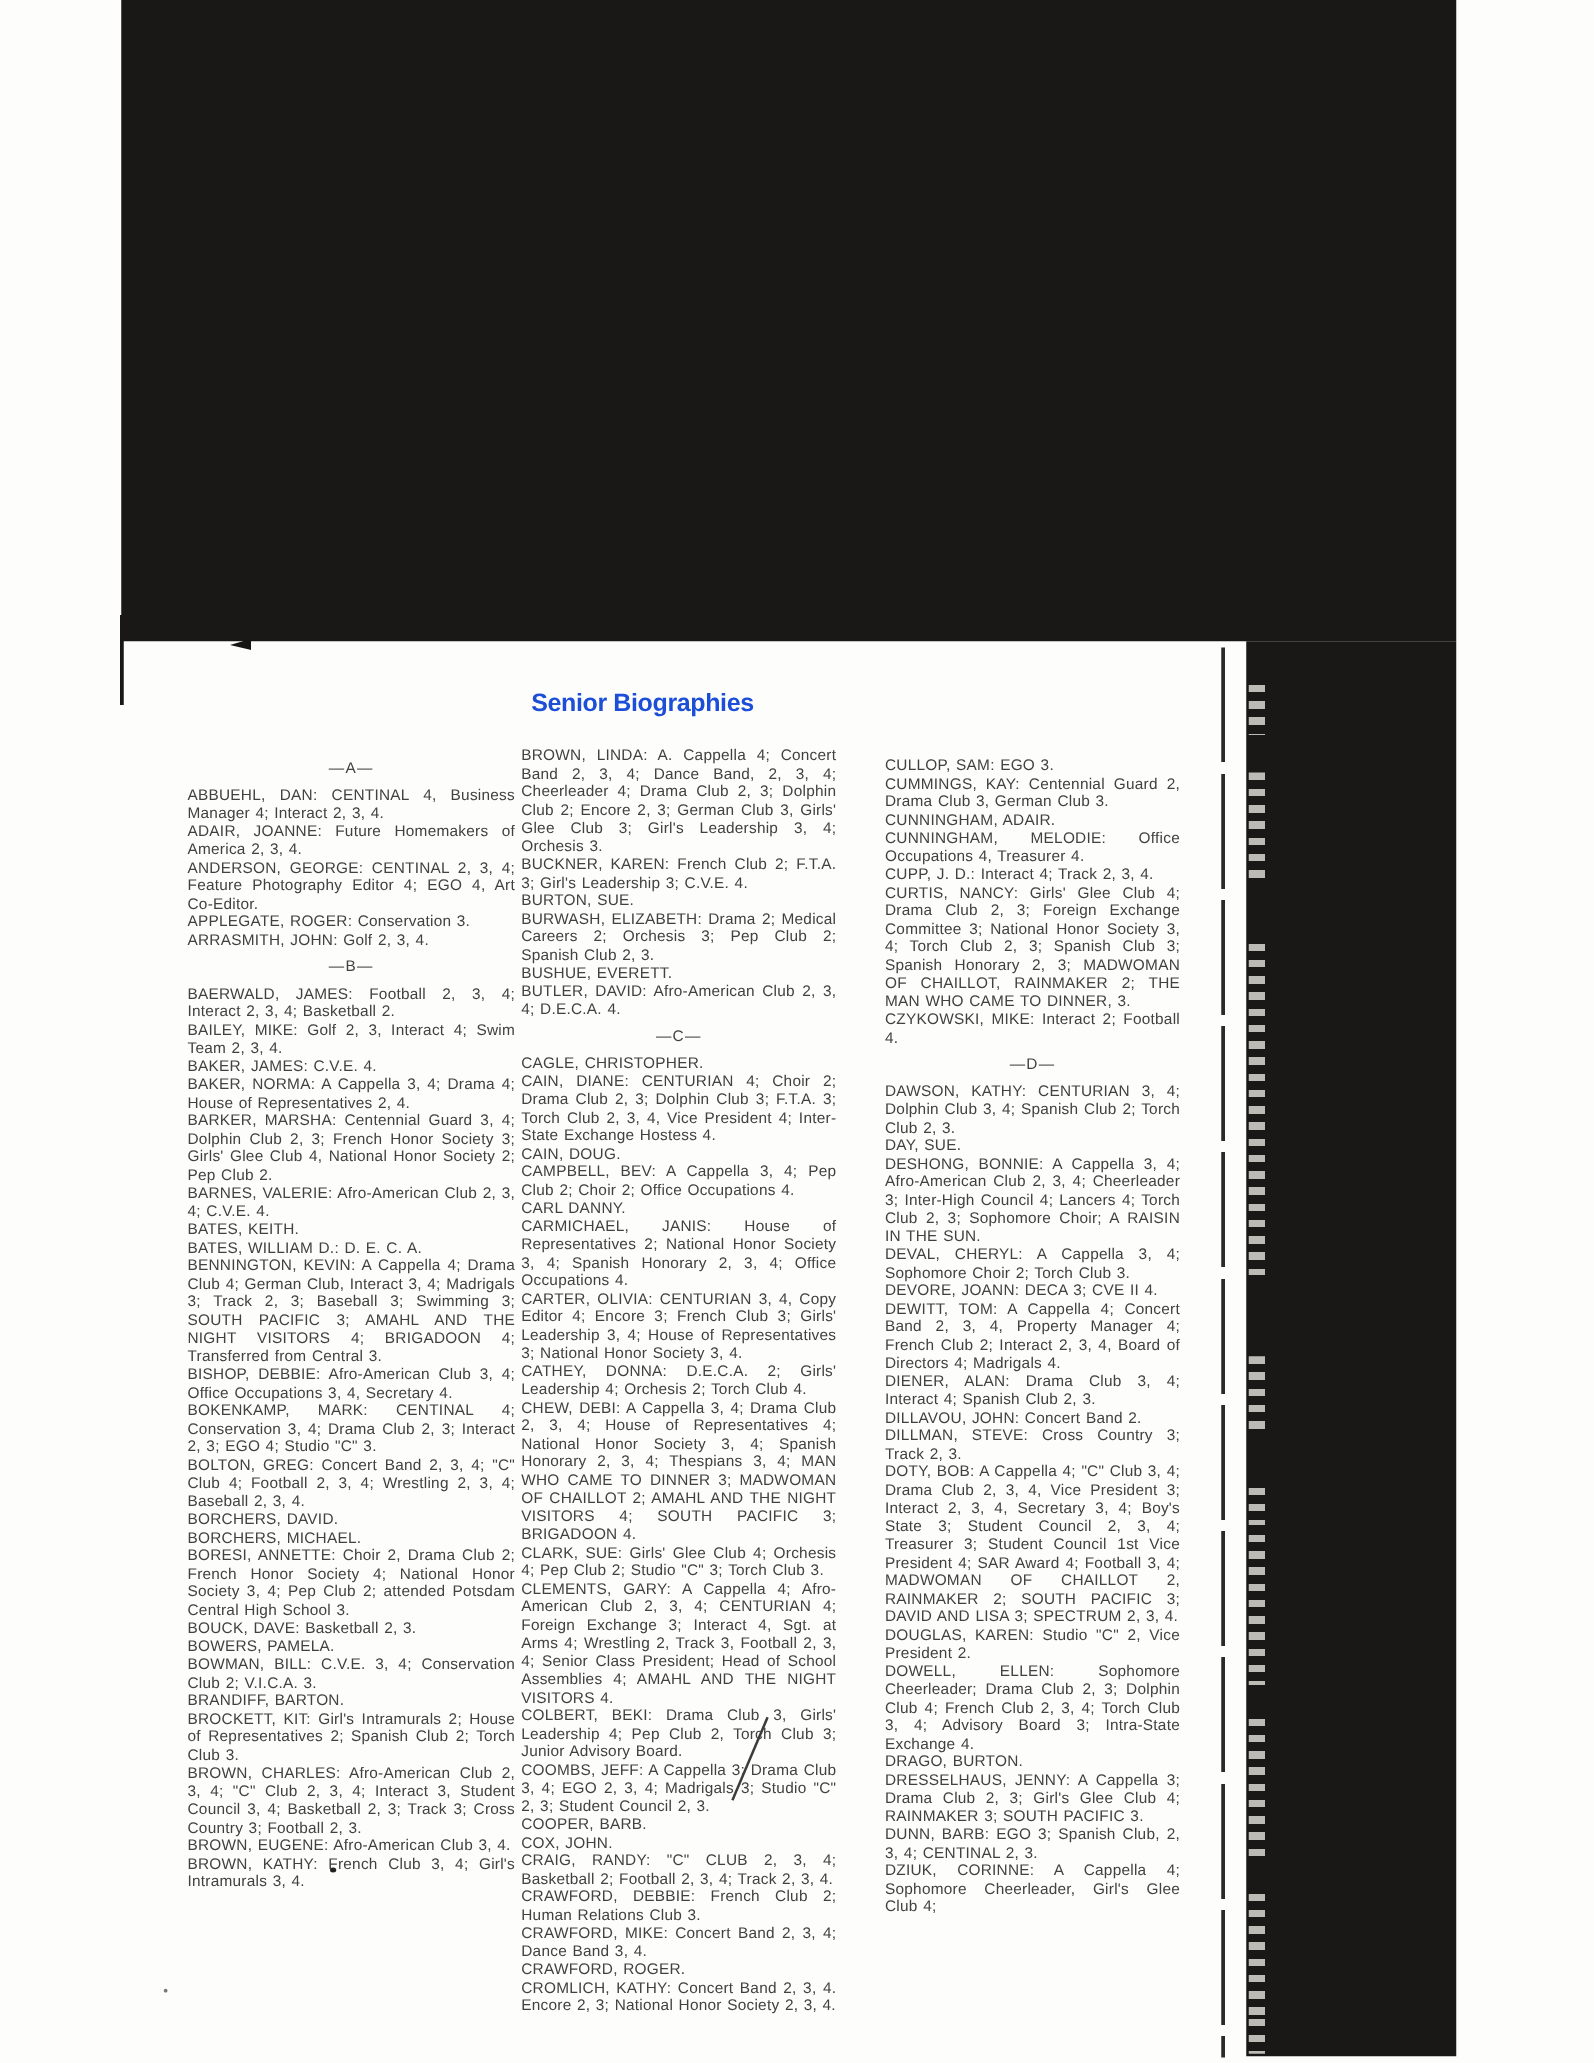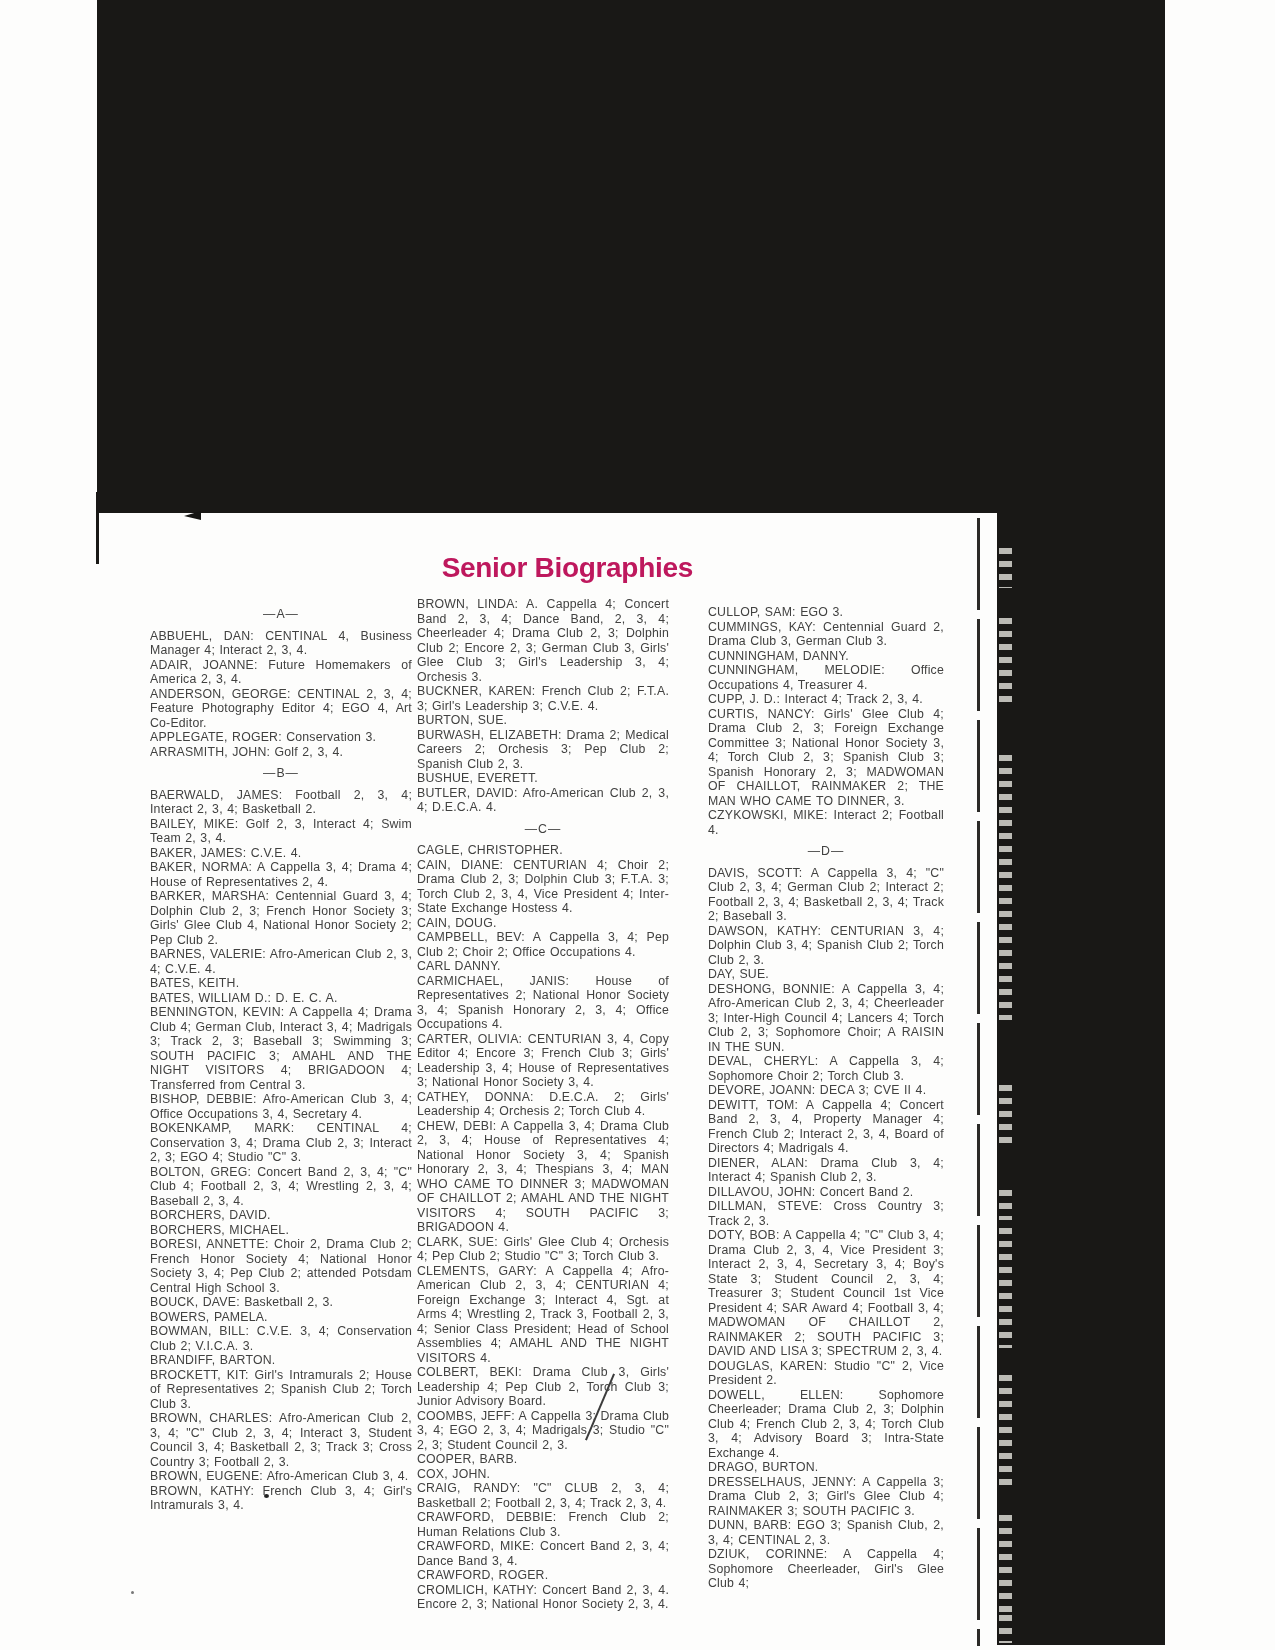--- a/index.html
+++ b/index.html
@@ -38,21 +38,21 @@
   }
   .ink-dot{
     position:absolute;left:264px;top:1494px;width:5px;height:4px;border-radius:50%;background:#222;
   }
   .ink-speck{
     position:absolute;left:131px;top:1591px;width:3px;height:3px;border-radius:50%;background:#777;
   }
   
   .page-title{
     position:absolute;left:425px;top:552px;width:268px;
-    text-align:right;font-size:28px;font-weight:700;color:#be185d;
+    text-align:left;font-size:20px;font-weight:700;color:#1d4ed8;
     letter-spacing:-.3px;white-space:nowrap;
   }
   .col{
     position:absolute;color:#414140;font-size:12.3px;line-height:14.5px;
     letter-spacing:.2px;word-spacing:.8px;text-align:justify;
   }
   #col1{left:150px;top:600px;width:262px;}
   #col2{left:417px;top:597px;width:252px;}
   #col3{left:708px;top:605px;width:236px;}
   .sec-head{text-align:center;margin:7px 0 7px 0;letter-spacing:1px;}
@@ -143,27 +143,26 @@
     <div class="entry">COX, JOHN.</div>
     <div class="entry">CRAIG, RANDY: "C" CLUB 2, 3, 4; Basketball 2; Football 2, 3, 4; Track 2, 3, 4.</div>
     <div class="entry">CRAWFORD, DEBBIE: French Club 2; Human Relations Club 3.</div>
     <div class="entry">CRAWFORD, MIKE: Concert Band 2, 3, 4; Dance Band 3, 4.</div>
     <div class="entry">CRAWFORD, ROGER.</div>
     <div class="entry">CROMLICH, KATHY: Concert Band 2, 3, 4. Encore 2, 3; National Honor Society 2, 3, 4.</div>
   </div>
 <div id="col3" class="col">
     <div class="entry">CULLOP, SAM: EGO 3.</div>
     <div class="entry">CUMMINGS, KAY: Centennial Guard 2, Drama Club 3, German Club 3.</div>
-    <div class="entry">CUNNINGHAM, DANNY.</div>
+    <div class="entry">CUNNINGHAM, ADAIR.</div>
     <div class="entry">CUNNINGHAM, MELODIE: Office Occupations 4, Treasurer 4.</div>
     <div class="entry">CUPP, J. D.: Interact 4; Track 2, 3, 4.</div>
     <div class="entry">CURTIS, NANCY: Girls' Glee Club 4; Drama Club 2, 3; Foreign Exchange Committee 3; National Honor Society 3, 4; Torch Club 2, 3; Spanish Club 3; Spanish Honorary 2, 3; MADWOMAN OF CHAILLOT, RAINMAKER 2; THE MAN WHO CAME TO DINNER, 3.</div>
     <div class="entry">CZYKOWSKI, MIKE: Interact 2; Football 4.</div>
     <div class="sec-head">—D—</div>
-    <div class="entry">DAVIS, SCOTT: A Cappella 3, 4; "C" Club 2, 3, 4; German Club 2; Interact 2; Football 2, 3, 4; Basketball 2, 3, 4; Track 2; Baseball 3.</div>
     <div class="entry">DAWSON, KATHY: CENTURIAN 3, 4; Dolphin Club 3, 4; Spanish Club 2; Torch Club 2, 3.</div>
     <div class="entry">DAY, SUE.</div>
     <div class="entry">DESHONG, BONNIE: A Cappella 3, 4; Afro-American Club 2, 3, 4; Cheerleader 3; Inter-High Council 4; Lancers 4; Torch Club 2, 3; Sophomore Choir; A RAISIN IN THE SUN.</div>
     <div class="entry">DEVAL, CHERYL: A Cappella 3, 4; Sophomore Choir 2; Torch Club 3.</div>
     <div class="entry">DEVORE, JOANN: DECA 3; CVE II 4.</div>
     <div class="entry">DEWITT, TOM: A Cappella 4; Concert Band 2, 3, 4, Property Manager 4; French Club 2; Interact 2, 3, 4, Board of Directors 4; Madrigals 4.</div>
     <div class="entry">DIENER, ALAN: Drama Club 3, 4; Interact 4; Spanish Club 2, 3.</div>
     <div class="entry">DILLAVOU, JOHN: Concert Band 2.</div>
     <div class="entry">DILLMAN, STEVE: Cross Country 3; Track 2, 3.</div>
     <div class="entry">DOTY, BOB: A Cappella 4; "C" Club 3, 4; Drama Club 2, 3, 4, Vice President 3; Interact 2, 3, 4, Secretary 3, 4; Boy's State 3; Student Council 2, 3, 4; Treasurer 3; Student Council 1st Vice President 4; SAR Award 4; Football 3, 4; MADWOMAN OF CHAILLOT 2, RAINMAKER 2; SOUTH PACIFIC 3; DAVID AND LISA 3; SPECTRUM 2, 3, 4.</div>

